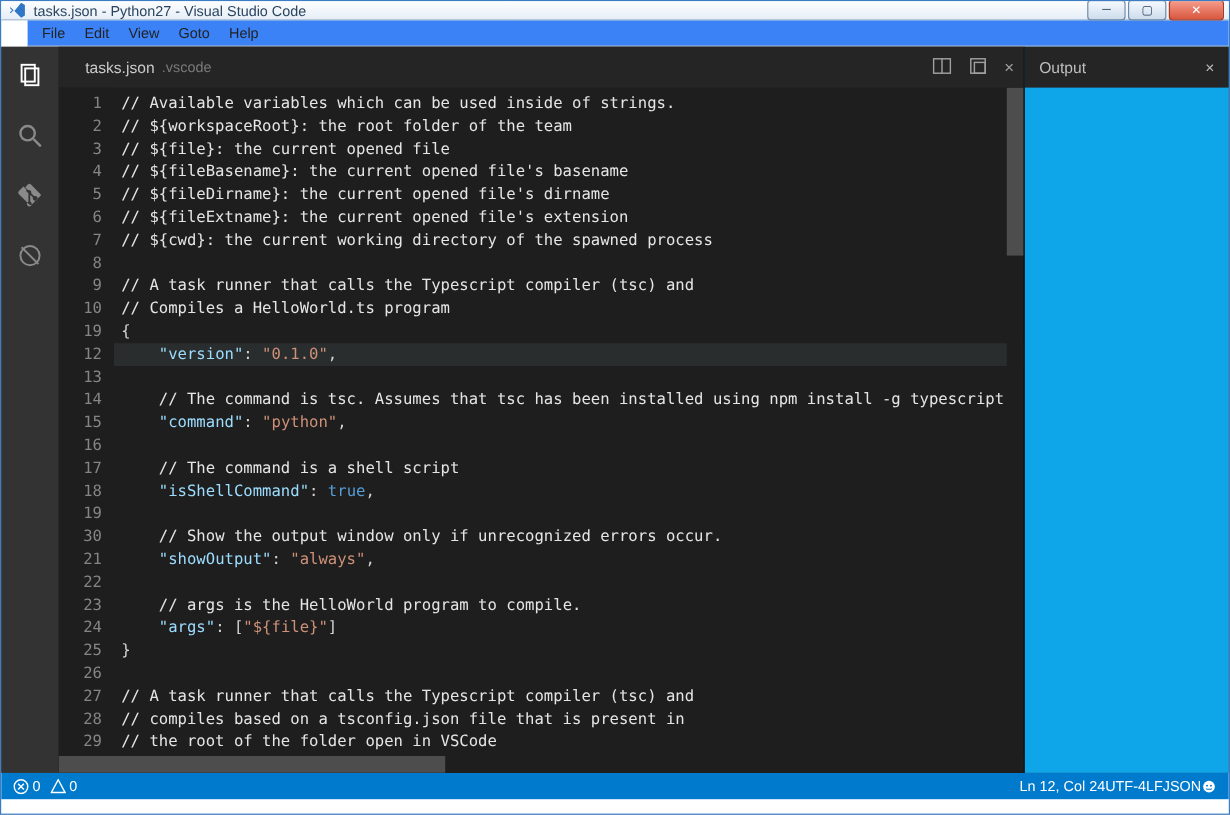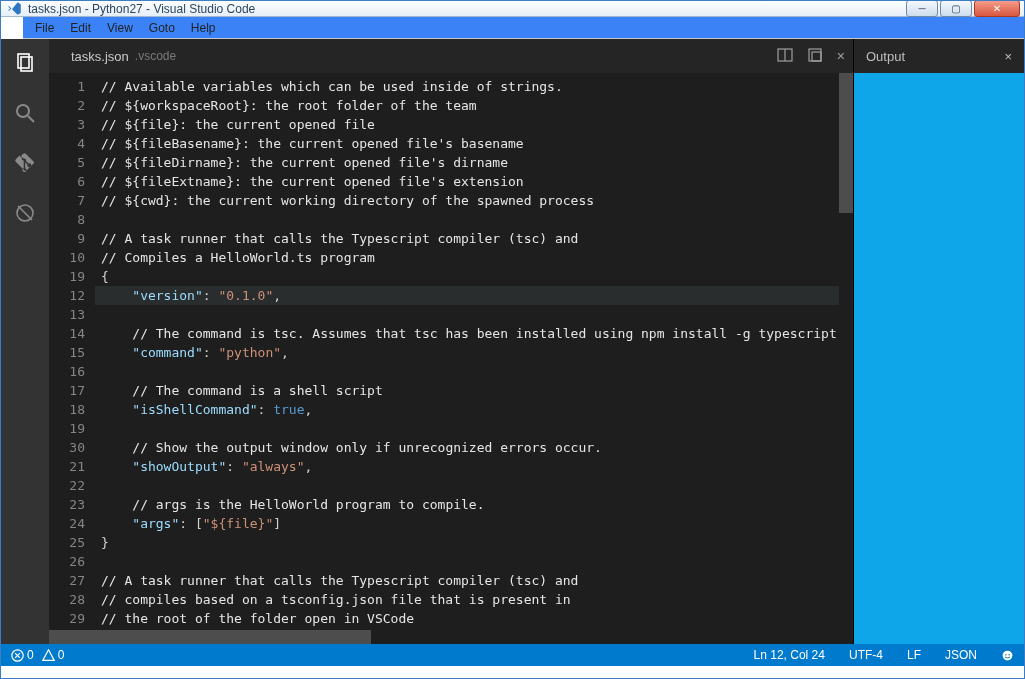--- a/index.html
+++ b/index.html
@@ -63,21 +63,21 @@
 .nm { color:#569cd6; }      
 .pn { color:#d4d4d4; }
 .scrollbar-v { position:absolute; right:0; top:0; width:14px; height:100%; background:#1e1e1e;}
 .scrollbar-v::before{content:"";position:absolute;top:0;left:0;right:0;height:140px;background:#4d4d4d;}
 .scrollbar-h { height:14px; background:#1e1e1e; border-top:0;}
 .scrollbar-h::before{content:"";display:block;height:100%;width:40%;background:#4d4d4d;}
 
 .status-bar { height:22px; background:#007acc; color:#fff; display:flex; align-items:center;
   font-size:12px; padding:0 10px;}
 .status-bar .sleft { display:flex; align-items:center; gap:8px;}
-.status-bar .sright { margin-left:auto; display:flex; align-items:center; gap:24px;}
+.status-bar .sright { margin-left:auto; display:flex; align-items:center; gap:0;}
 .sicon{display:inline-flex;align-items:center;gap:3px;}
 .sicon svg{width:13px;height:13px;fill:#fff;}
 </style>
 </head>
 <body>
 
 <div class="win-titlebar">
   <div class="title">
     <svg class="vscode-logo" viewBox="0 0 24 24">
         <path fill="#2f77c5" d="M17 2l5 3v14l-5 3-9-9 9-11zM3 8l4 4-4 4-1-1 3-3-3-3 1-1z"></path>

